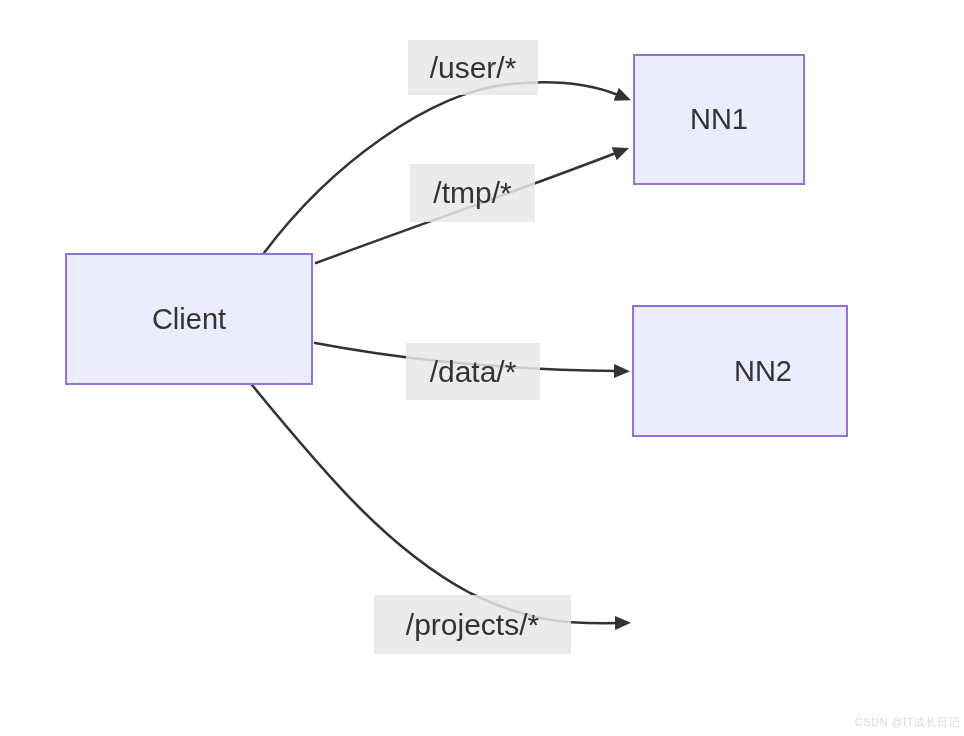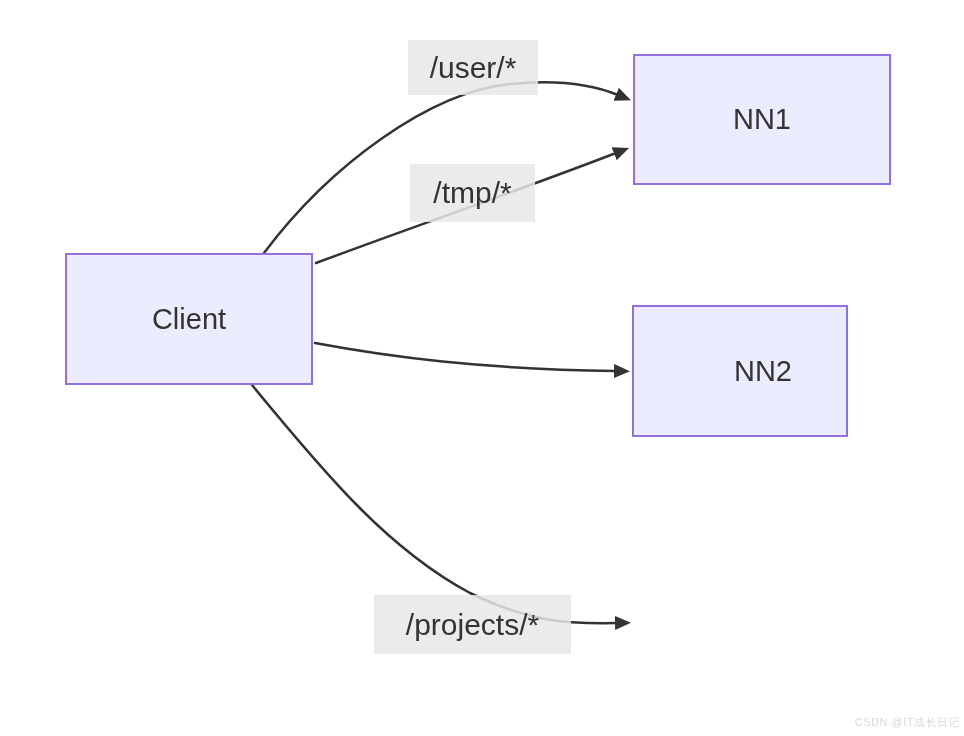--- a/index.html
+++ b/index.html
@@ -28,21 +28,21 @@
     background: #ECECFF;
     border: 2px solid #9370DB;
     color: #333333;
     display: flex;
     align-items: center;
     justify-content: center;
     font-size: 29px;
     z-index: 2;
   }
   .node-client { left: 65px;  top: 253px; width: 248px; height: 132px; }
-  .node-nn1    { left: 633px; top: 54px;  width: 258px; height: 131px; }
+  .node-nn1    { left: 633px; top: 54px;  width: 172px; height: 131px; }
   .node-nn2    { left: 632px; top: 305px; width: 216px; height: 132px; padding-left: 46px; }
   .node-nn3    { left: 633px; top: 559px; width: 215px; height: 131px; }
   .edge-label {
     position: absolute;
     box-sizing: border-box;
     background: rgba(232, 232, 232, 0.85);
     color: #333333;
     font-size: 30px;
     display: flex;
     align-items: center;
@@ -94,19 +94,22 @@
   <div class="node node-nn2">
     <span>NN2</span>
   </div>
 
   <div class="edge-label label-user">
     <span>/user/*</span>
   </div>
   <div class="edge-label label-tmp">
     <span>/tmp/*</span>
   </div>
+  <div class="edge-label label-data">
+    <span>/data/*</span>
+  </div>
   <div class="edge-label label-projects">
     <span>/projects/*</span>
   </div>
 
   <div class="watermark">CSDN @IT成长日记</div>
 
 </div>
 
 </body></html>

